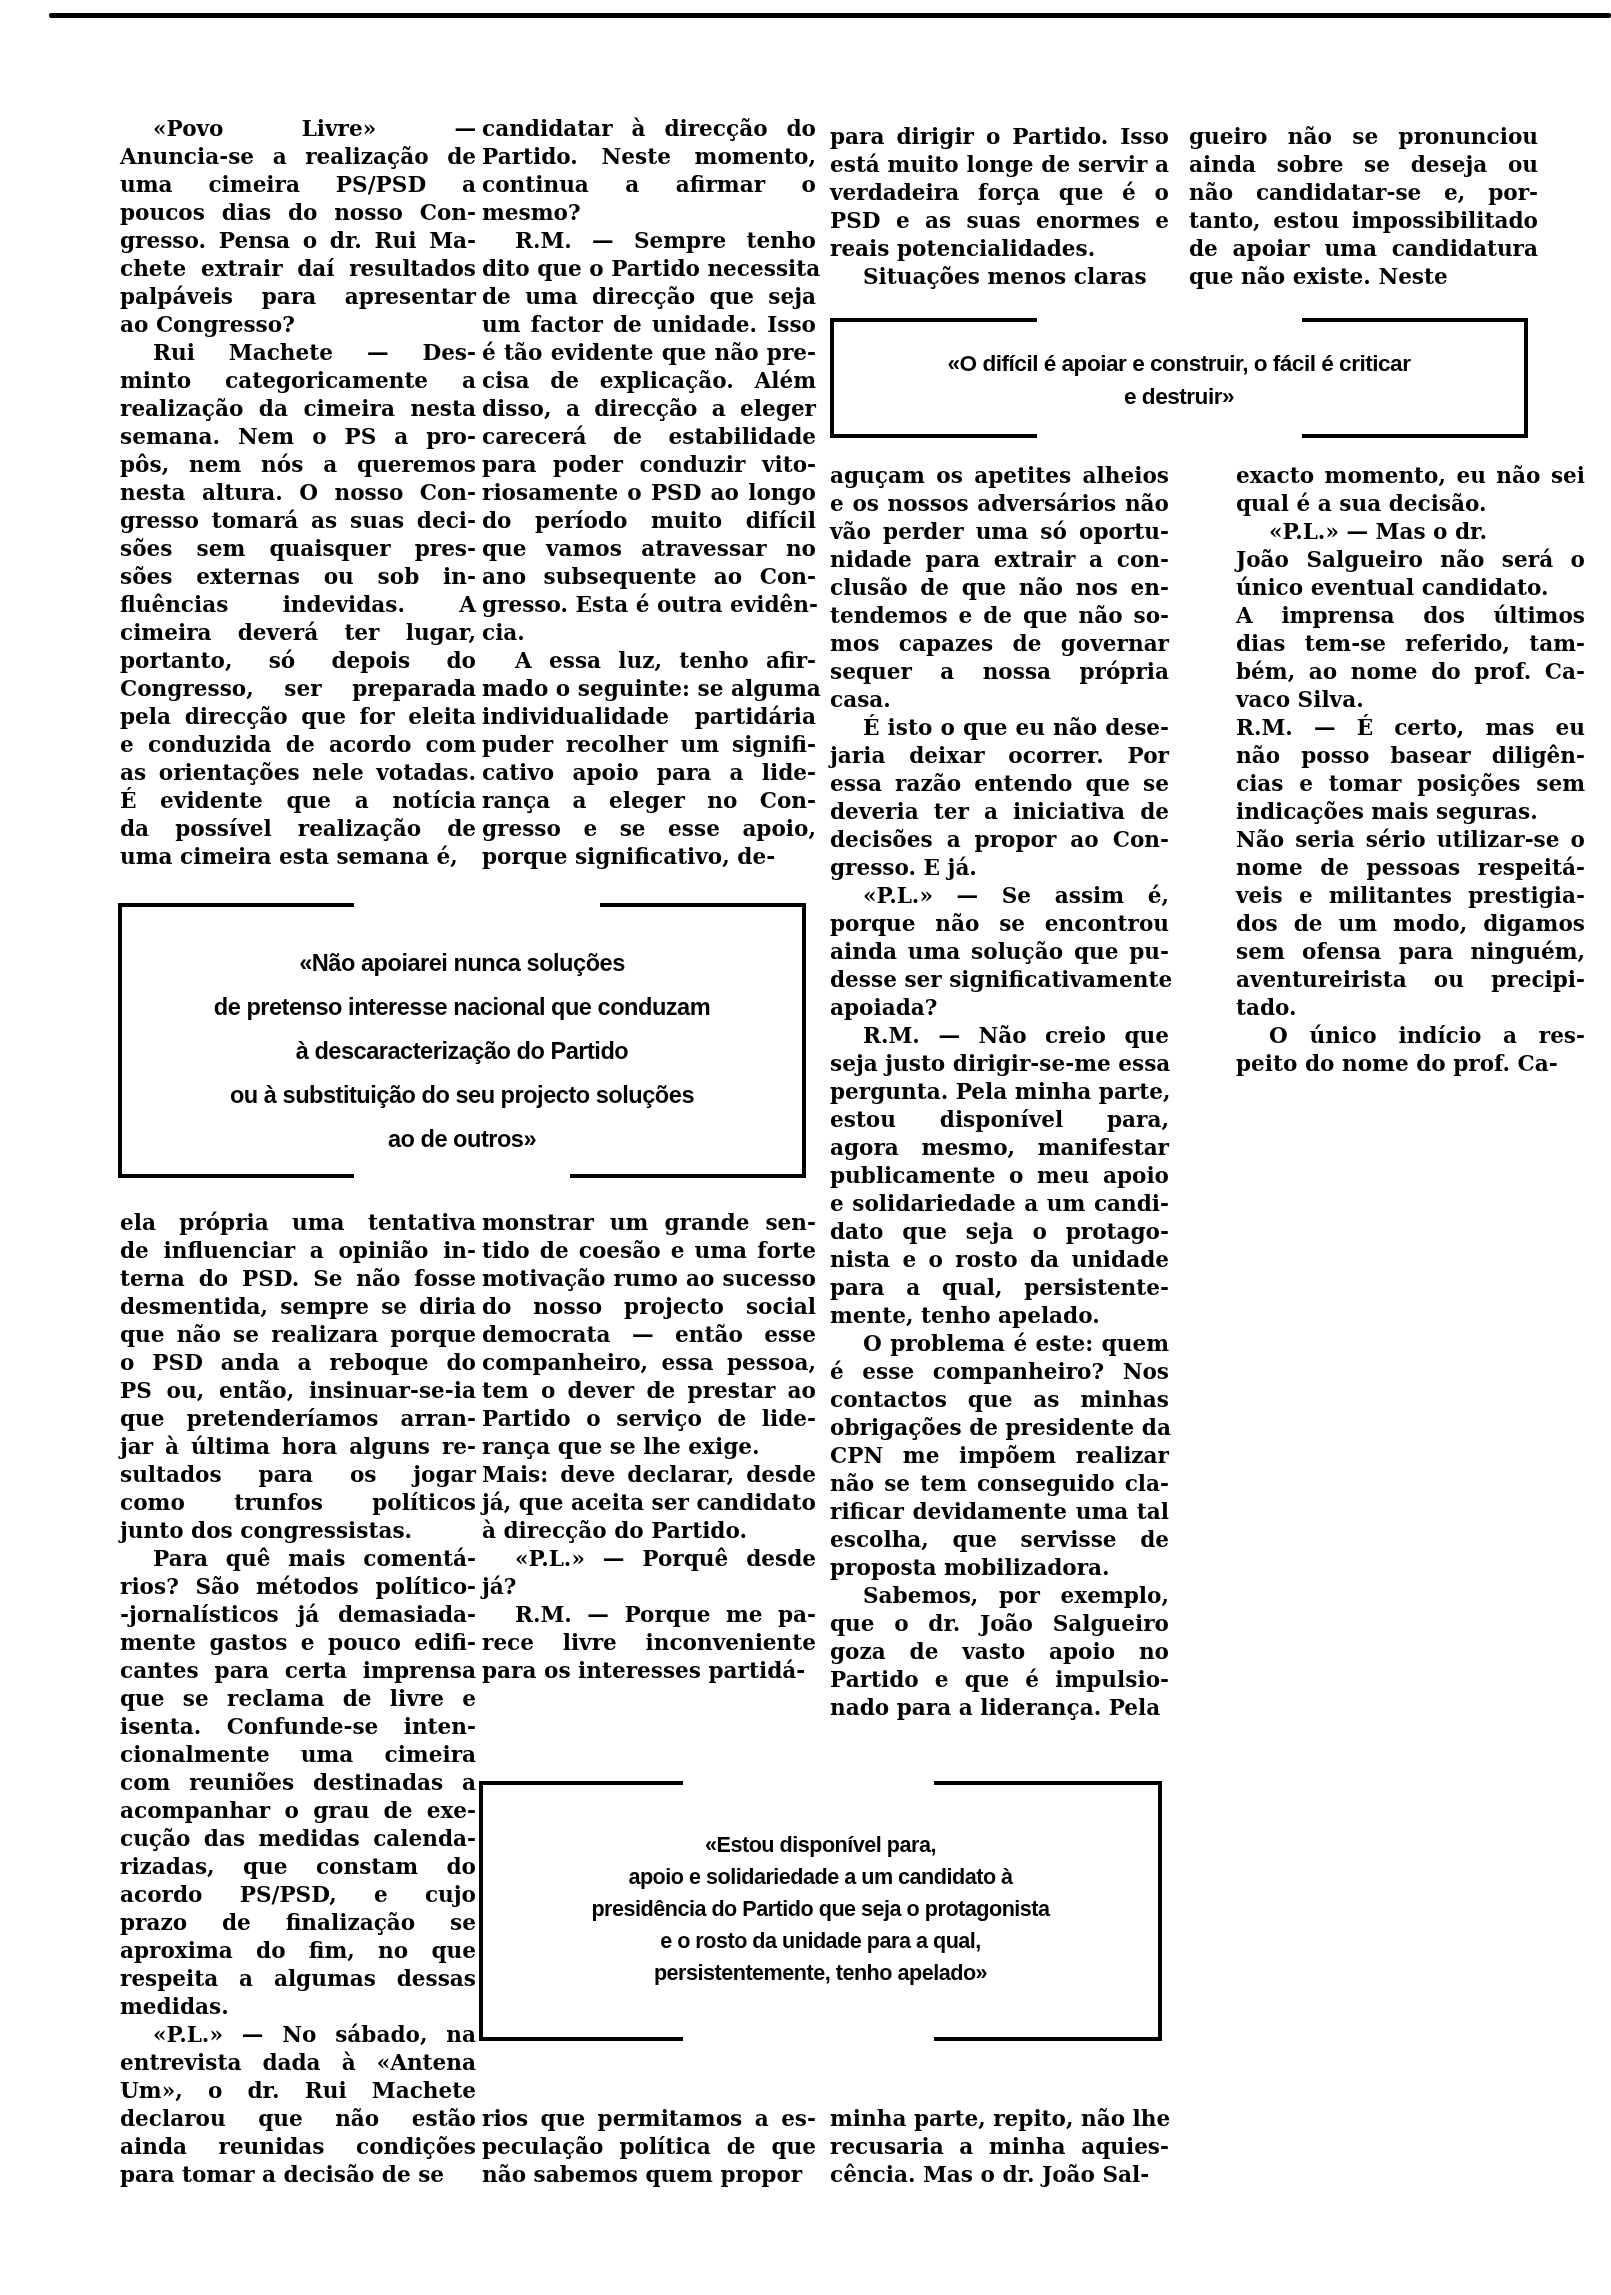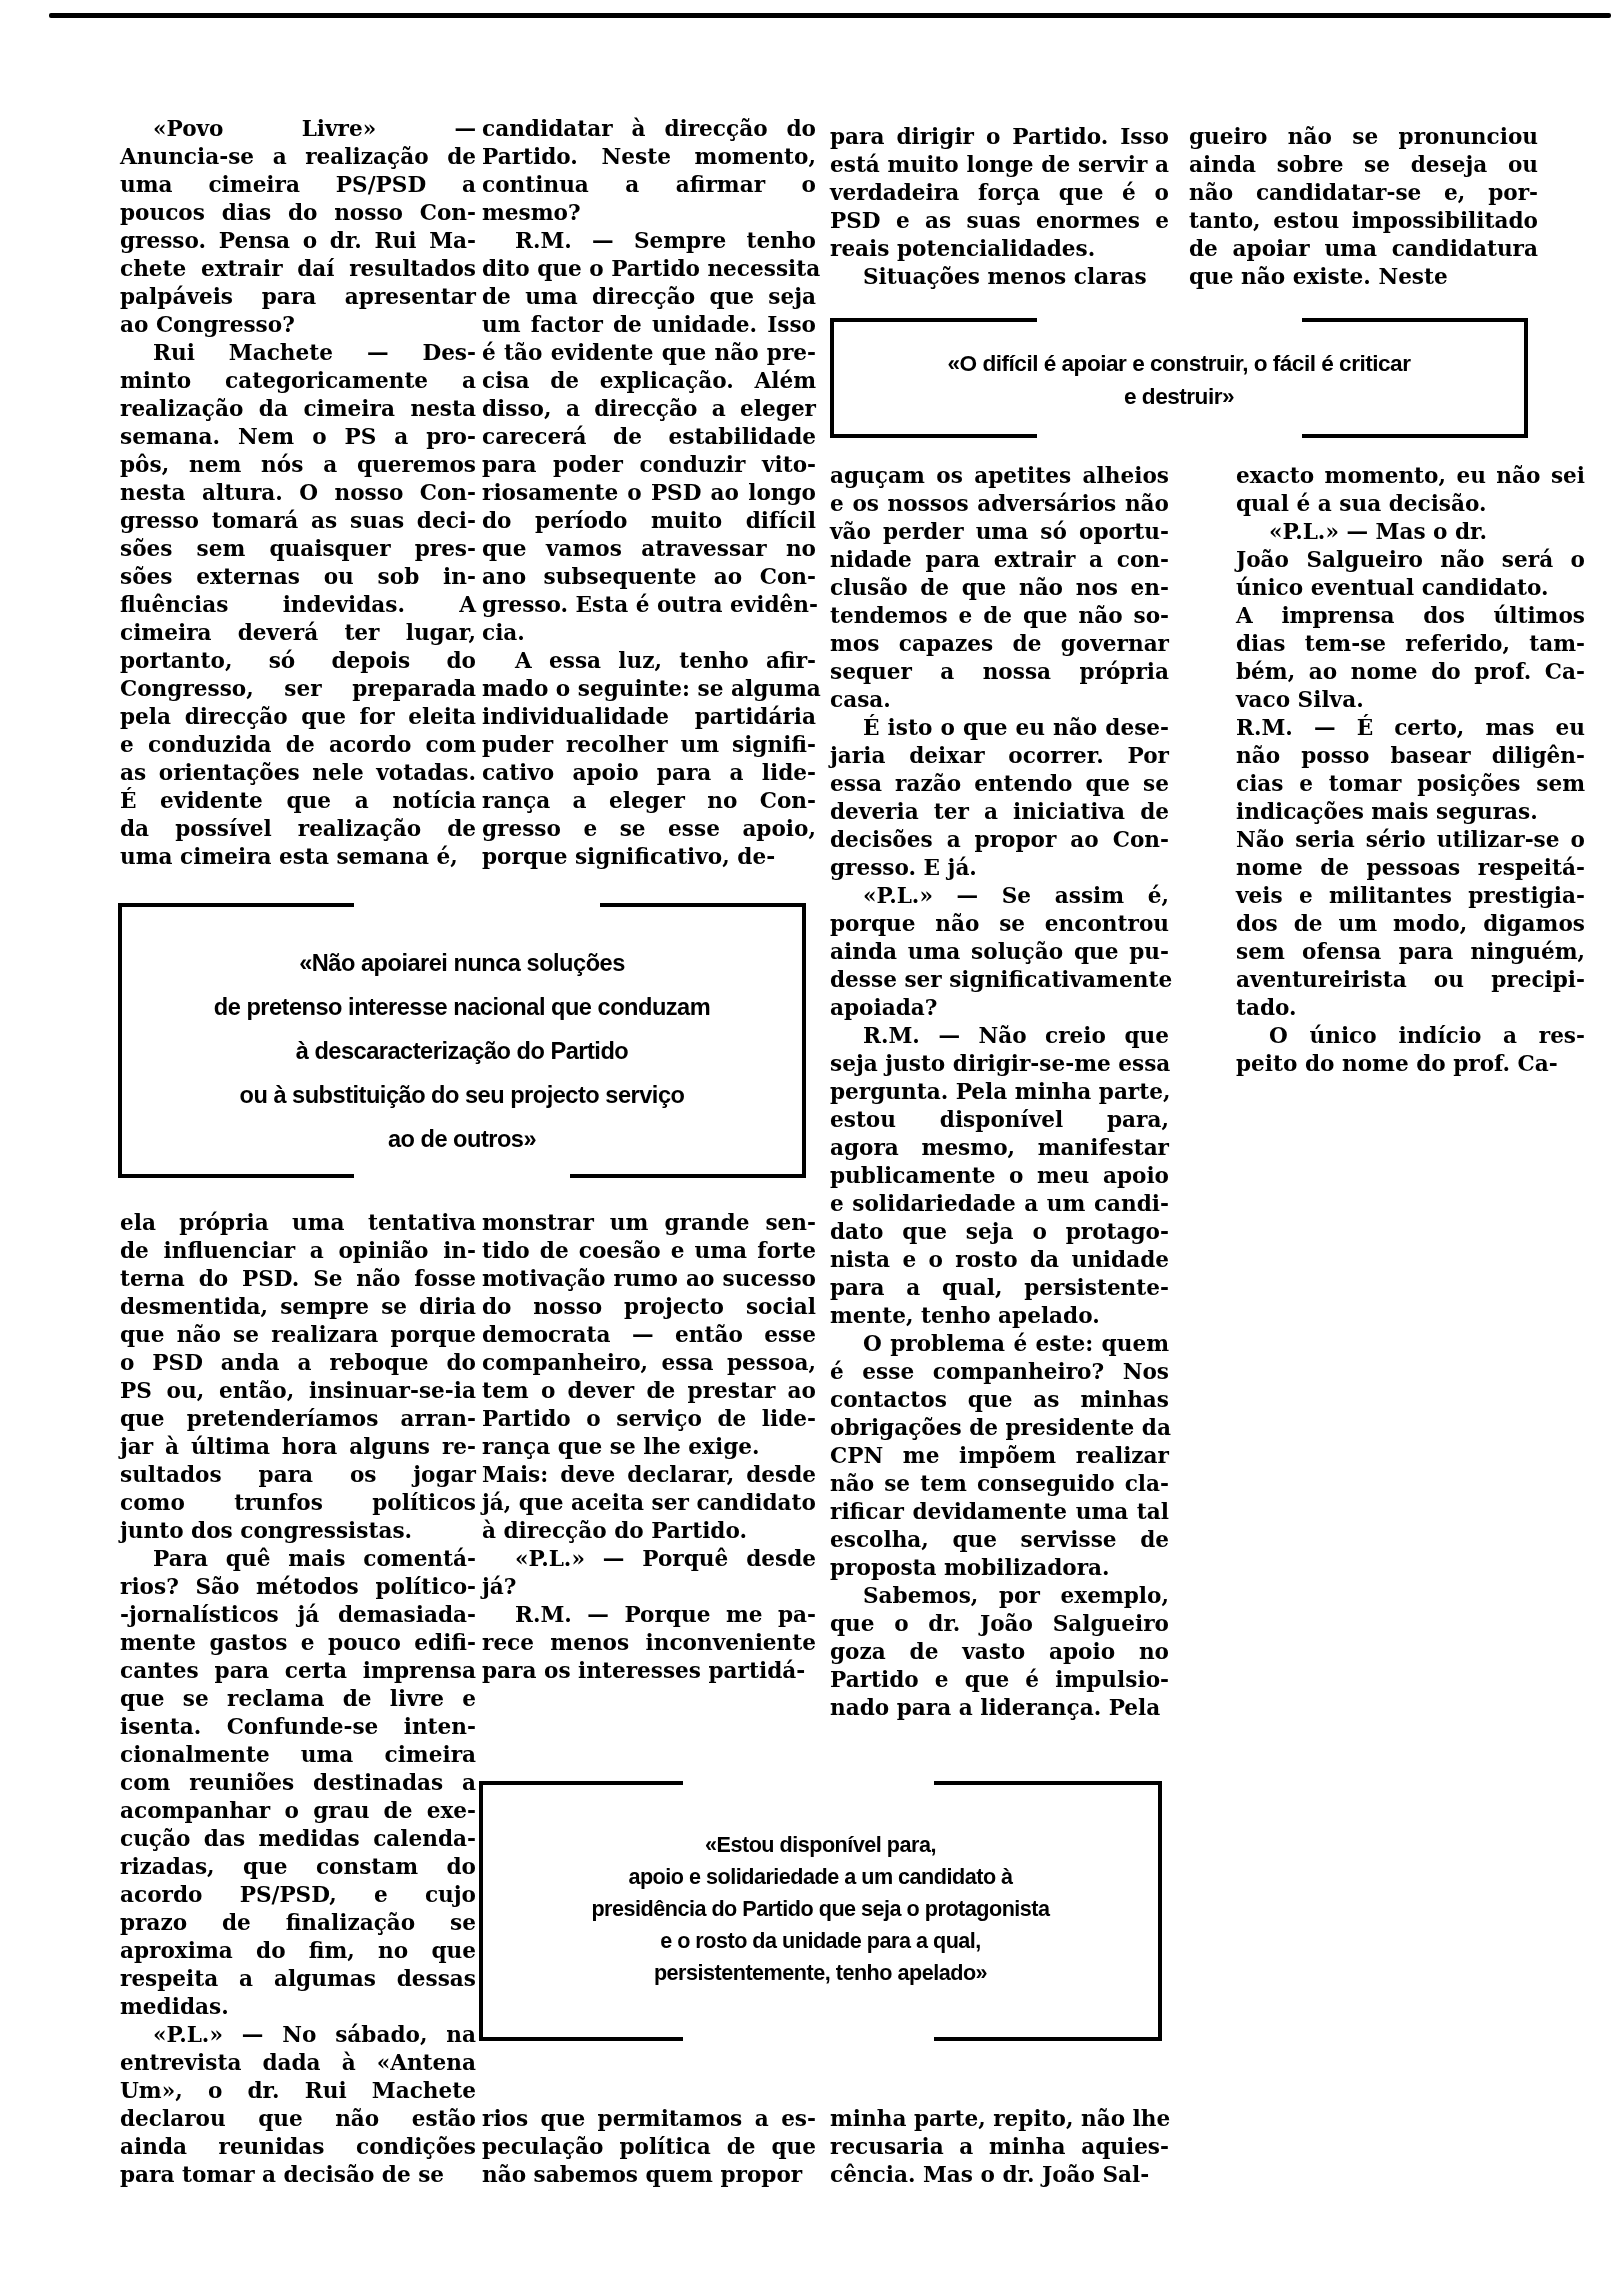--- a/index.html
+++ b/index.html
@@ -178,21 +178,21 @@
     <span class="ln last">tado.</span>
     <span class="ln ind">O único indício a res-</span>
     <span class="ln last">peito do nome do prof. Ca-</span>
   </div>
 
 <div class="box" style="left:118px; top:903px; width:688px; height:275px;">
   <div class="quote" style="top:34px; line-height:44px; font-size:23.6px;">
       <span>«Não apoiarei nunca soluções</span>
       <span>de pretenso interesse nacional que conduzam</span>
       <span>à descaracterização do Partido</span>
-      <span>ou à substituição do seu projecto serviço</span>
+      <span>ou à substituição do seu projecto soluções</span>
       <span>ao de outros»</span>
     </div>
 </div>
 <div class="box-gap-top" style="left:354px; top:902px; width:246px;"></div>
 <div class="box-gap-bot" style="left:354px; top:1171px; width:216px;"></div>
 
 <div class="col" style="left:120px; top:1209px; width:356px;">
     <span class="ln">ela própria uma tentativa</span>
     <span class="ln">de influenciar a opinião in-</span>
     <span class="ln">terna do PSD. Se não fosse</span>
@@ -239,21 +239,21 @@
     <span class="ln">companheiro, essa pessoa,</span>
     <span class="ln">tem o dever de prestar ao</span>
     <span class="ln">Partido o serviço de lide-</span>
     <span class="ln last">rança que se lhe exige.</span>
     <span class="ln">Mais: deve declarar, desde</span>
     <span class="ln">já, que aceita ser candidato</span>
     <span class="ln last">à direcção do Partido.</span>
     <span class="ln ind q">«P.L.» — Porquê desde</span>
     <span class="ln last q">já?</span>
     <span class="ln ind">R.M. — Porque me pa-</span>
-    <span class="ln">rece menos inconveniente</span>
+    <span class="ln">rece livre inconveniente</span>
     <span class="ln last">para os interesses partidá-</span>
   </div>
 
 <div class="box" style="left:479px; top:1781px; width:683px; height:260px;padding-left:40px;">
   <div class="quote" style="top:44px; line-height:32px; font-size:21.6px;">
       <span>«Estou disponível para,</span>
       <span>apoio e solidariedade a um candidato à</span>
       <span>presidência do Partido que seja o protagonista</span>
       <span>e o rosto da unidade para a qual,</span>
       <span>persistentemente, tenho apelado»</span>

